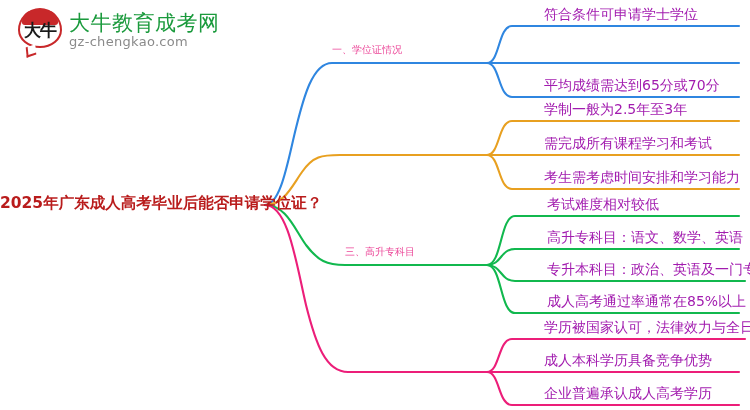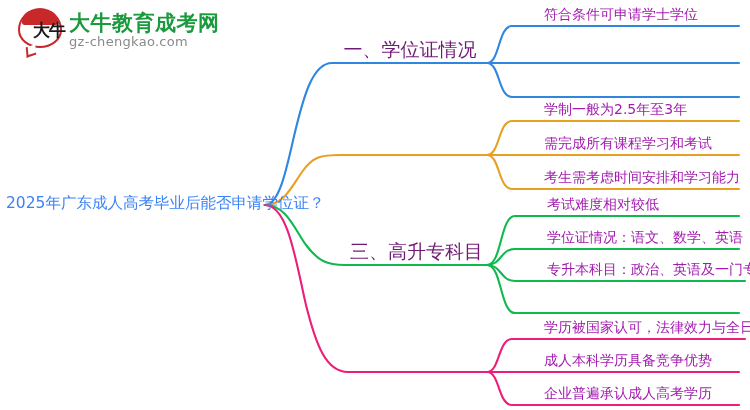--- a/index.html
+++ b/index.html
@@ -29,50 +29,51 @@
     position:absolute; left:4px; top:2px; width:36px; height:15px;
     background:#c8282a;
     border-radius:18px 18px 4px 4px;
   }
   #logo-tail{
     position:absolute; left:8px; bottom:-4px; width:10px; height:10px;
     background:#ffffff; border-left:2px solid #c8282a; border-bottom:2px solid #c8282a;
     transform:rotate(-18deg) skewX(-12deg);
   }
   #logo-cn{
-    position:absolute; left:12px; top:13px; width:38px;
+    position:absolute; left:3px; top:13px; width:38px;
     text-align:center; font-size:17px; font-weight:bold; color:#1a1a1a;
     letter-spacing:-1px; line-height:19px; white-space:nowrap;
   }
   #logo-text{ display:flex; flex-direction:column; justify-content:center; }
   #logo-title{
-    font-size:21px; font-weight:bold; color:#1a9a3c;
+    font-size:21px; font-weight:normal; color:#1a9a3c;
     letter-spacing:0.5px; line-height:24px; white-space:nowrap;
   }
   #logo-domain{
     font-size:13px; font-weight:normal; color:#8a8a8a;
     letter-spacing:0.3px; line-height:14px; white-space:nowrap;
   }
 
   
   #wires{ position:absolute; left:0; top:0; width:750px; height:410px; }
 
   
   #root-q{
-    position:absolute; left:6px; top:193px;
+    position:absolute; left:0; top:193px;
     width:252px; text-align:left;
-    font-size:15.5px; color:#3b82f6; line-height:20px;
+    font-size:15.5px; color:#b91c1c; line-height:20px;
     white-space:nowrap;
+    font-weight:bold;
   }
 
   
   .branch-label{
     position:absolute;
-    font-size:19px; color:#701a75; line-height:19px;
-    white-space:nowrap; text-align:center;
+    font-size:10px; color:#ec4899; line-height:19px;
+    white-space:nowrap; text-align:left;
   }
 
   
   .leaf{
     position:absolute;
     font-size:14px; color:#a21caf; line-height:18px;
     white-space:nowrap;
     margin-left:28px;
   }
 </style>
@@ -119,26 +120,28 @@
       <path stroke="#ec1e79" d="M487,372 C500,372 498,405 512,405 L739,405"></path>
     </g>
   </svg>
 
   <div id="root-q">2025年广东成人高考毕业后能否申请学位证？</div>
 
   <div class="branch-label" style="left:332px; top:40px; width:156px;">一、学位证情况</div>
   <div class="branch-label" style="left:345px; top:242px; width:143px;">三、高升专科目</div>
 
   <div class="leaf" style="left:516px; top:5px;">符合条件可申请学士学位</div>
+  <div class="leaf" style="left:516px; top:76px;">平均成绩需达到65分或70分</div>
 
   <div class="leaf" style="left:516px; top:100px;">学制一般为2.5年至3年</div>
   <div class="leaf" style="left:516px; top:134px;">需完成所有课程学习和考试</div>
   <div class="leaf" style="left:516px; top:168px;">考生需考虑时间安排和学习能力</div>
 
   <div class="leaf" style="left:519px; top:195px;">考试难度相对较低</div>
-  <div class="leaf" style="left:519px; top:228px;">学位证情况：语文、数学、英语</div>
+  <div class="leaf" style="left:519px; top:228px;">高升专科目：语文、数学、英语</div>
   <div class="leaf" style="left:519px; top:260px;">专升本科目：政治、英语及一门专业基础课</div>
+  <div class="leaf" style="left:519px; top:292px;">成人高考通过率通常在85%以上</div>
 
   <div class="leaf" style="left:516px; top:318px;">学历被国家认可，法律效力与全日制相同</div>
   <div class="leaf" style="left:516px; top:351px;">成人本科学历具备竞争优势</div>
   <div class="leaf" style="left:516px; top:384px;">企业普遍承认成人高考学历</div>
 
 </div>
 
 </body></html>

